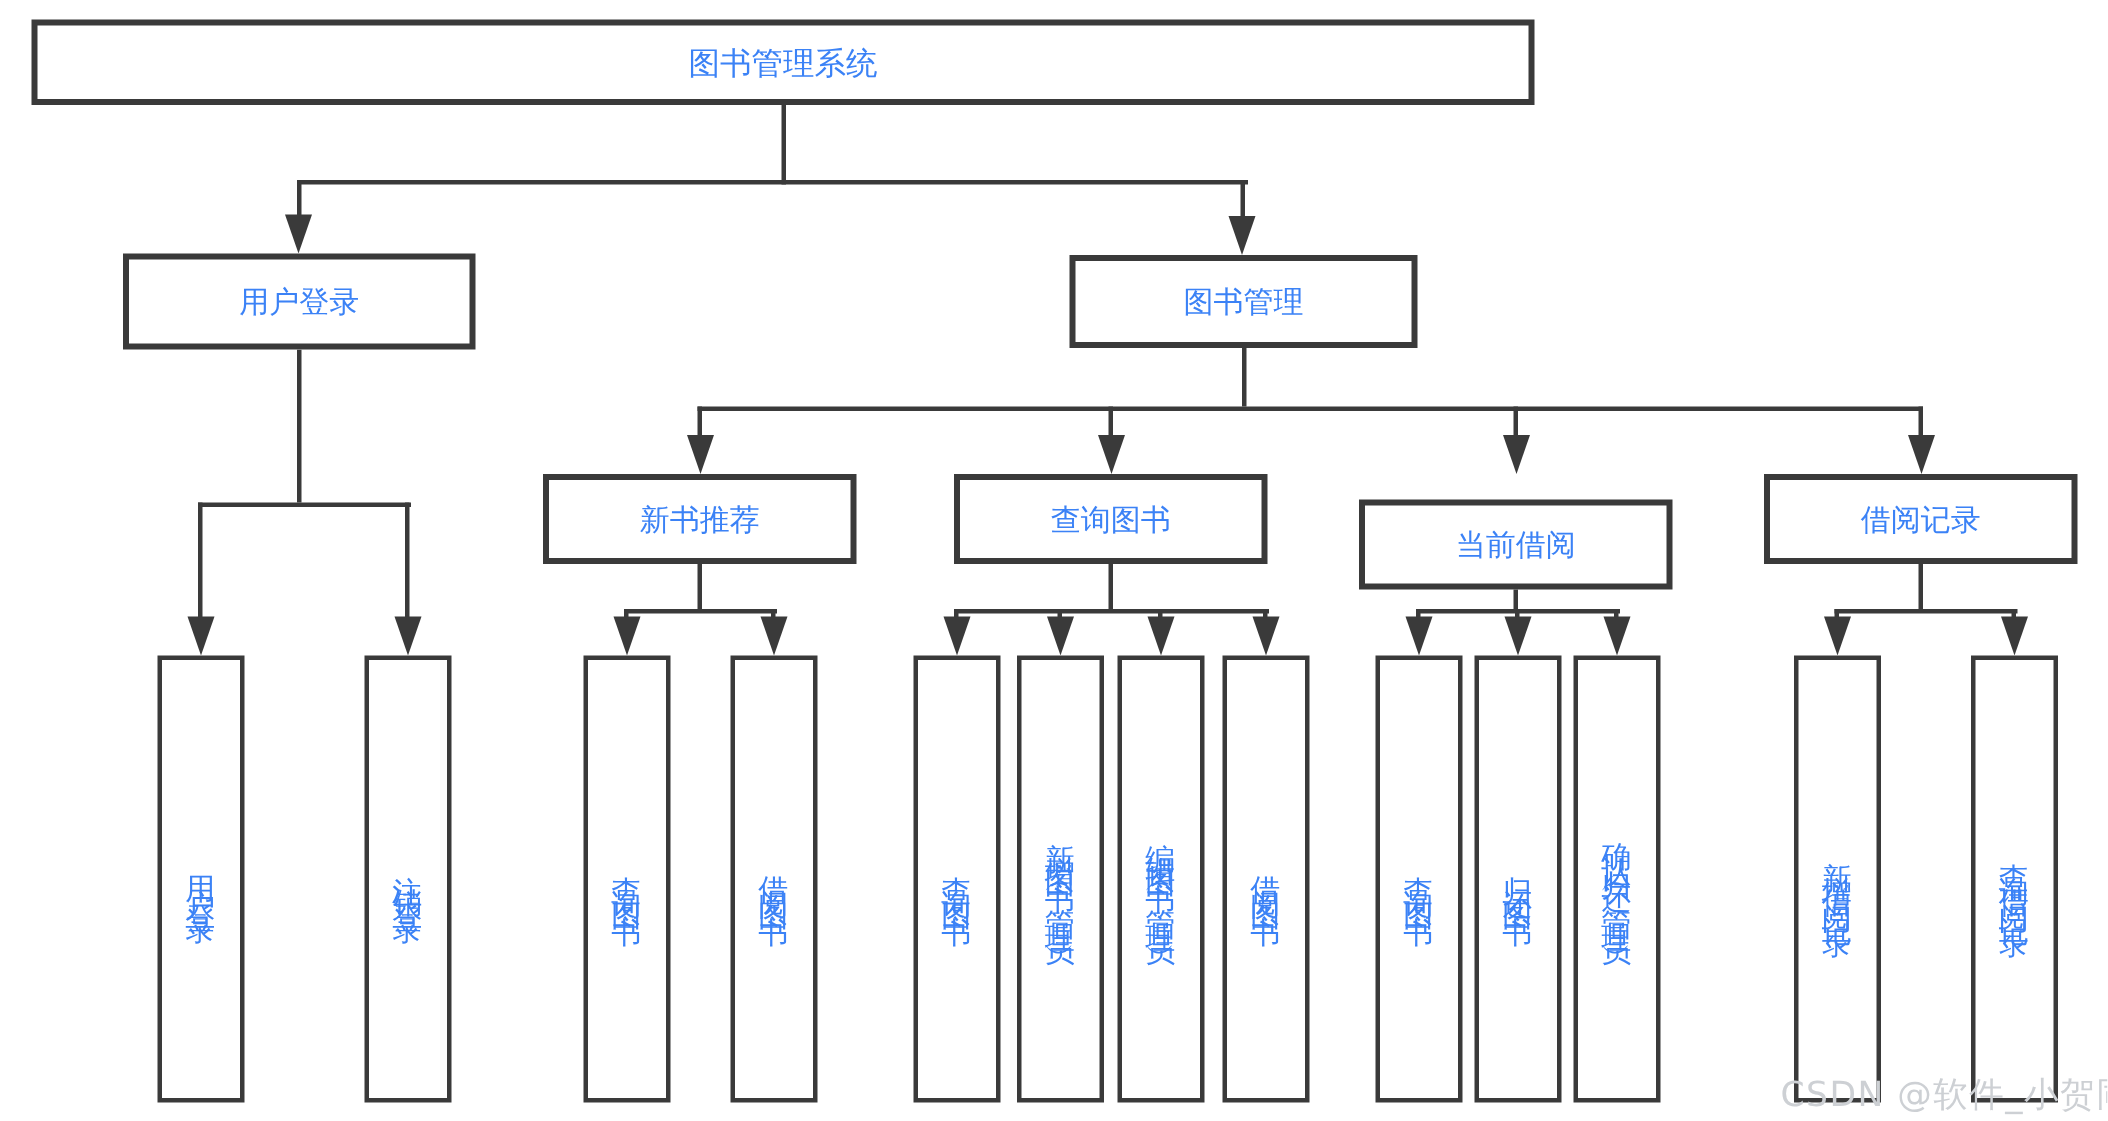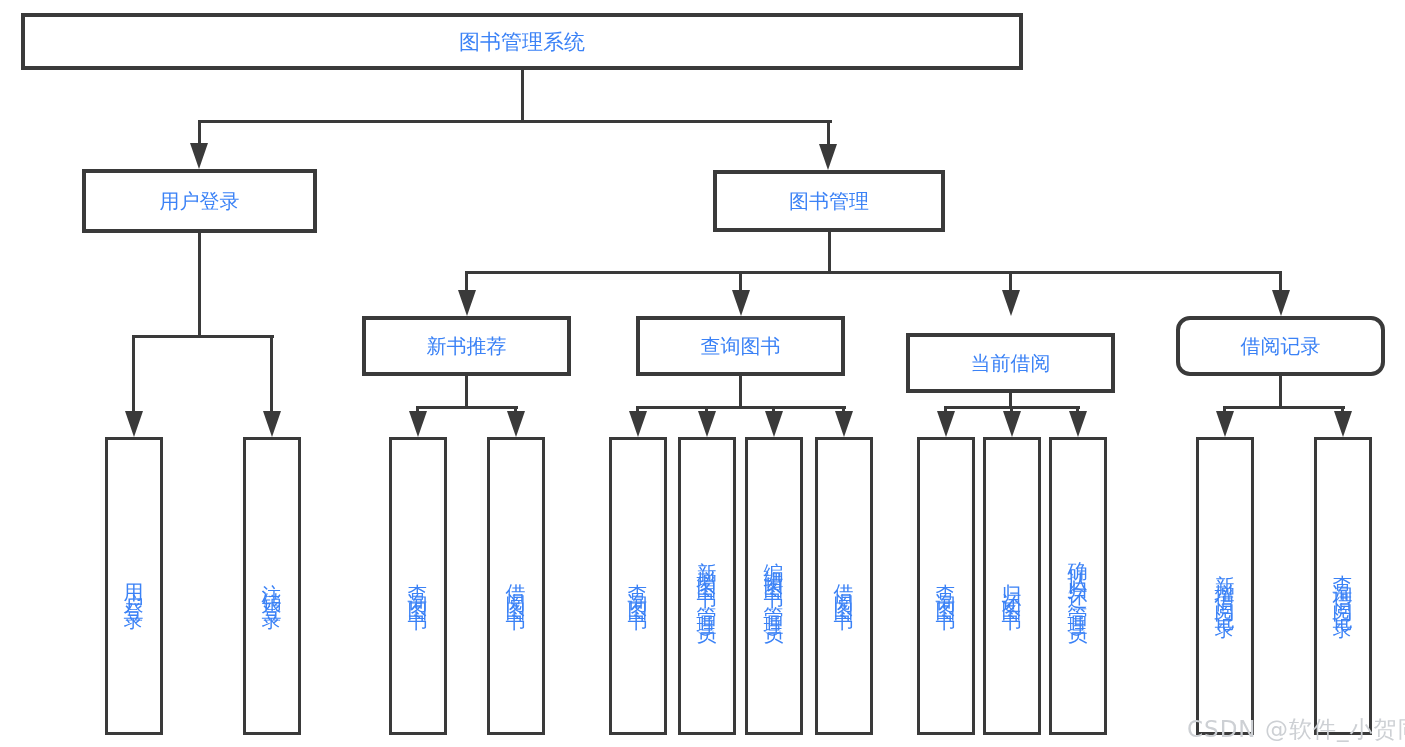--- a/index.html
+++ b/index.html
@@ -129,21 +129,21 @@
 
   <div class="box" style="left:362px;top:316px;width:209px;height:60px;">
     <span>新书推荐</span>
   </div>
   <div class="box" style="left:636px;top:316px;width:209px;height:60px;">
     <span>查询图书</span>
   </div>
   <div class="box" style="left:906px;top:333px;width:209px;height:60px;">
     <span>当前借阅</span>
   </div>
-  <div class="box" style="left:1176px;top:316px;width:209px;height:60px;border-radius:14px;">
+  <div class="box" style="left:1176px;top:316px;width:209px;height:60px;">
     <span>借阅记录</span>
   </div>
 
   <div class="box leaf" style="left:105px;top:437px;width:58px;height:298px;">用户登录</div>
   <div class="box leaf" style="left:243px;top:437px;width:58px;height:298px;">注销登录</div>
 
   <div class="box leaf" style="left:389px;top:437px;width:58px;height:298px;">查询图书</div>
   <div class="box leaf" style="left:487px;top:437px;width:58px;height:298px;">借阅图书</div>
 
   <div class="box leaf" style="left:609px;top:437px;width:58px;height:298px;">查询图书</div>

